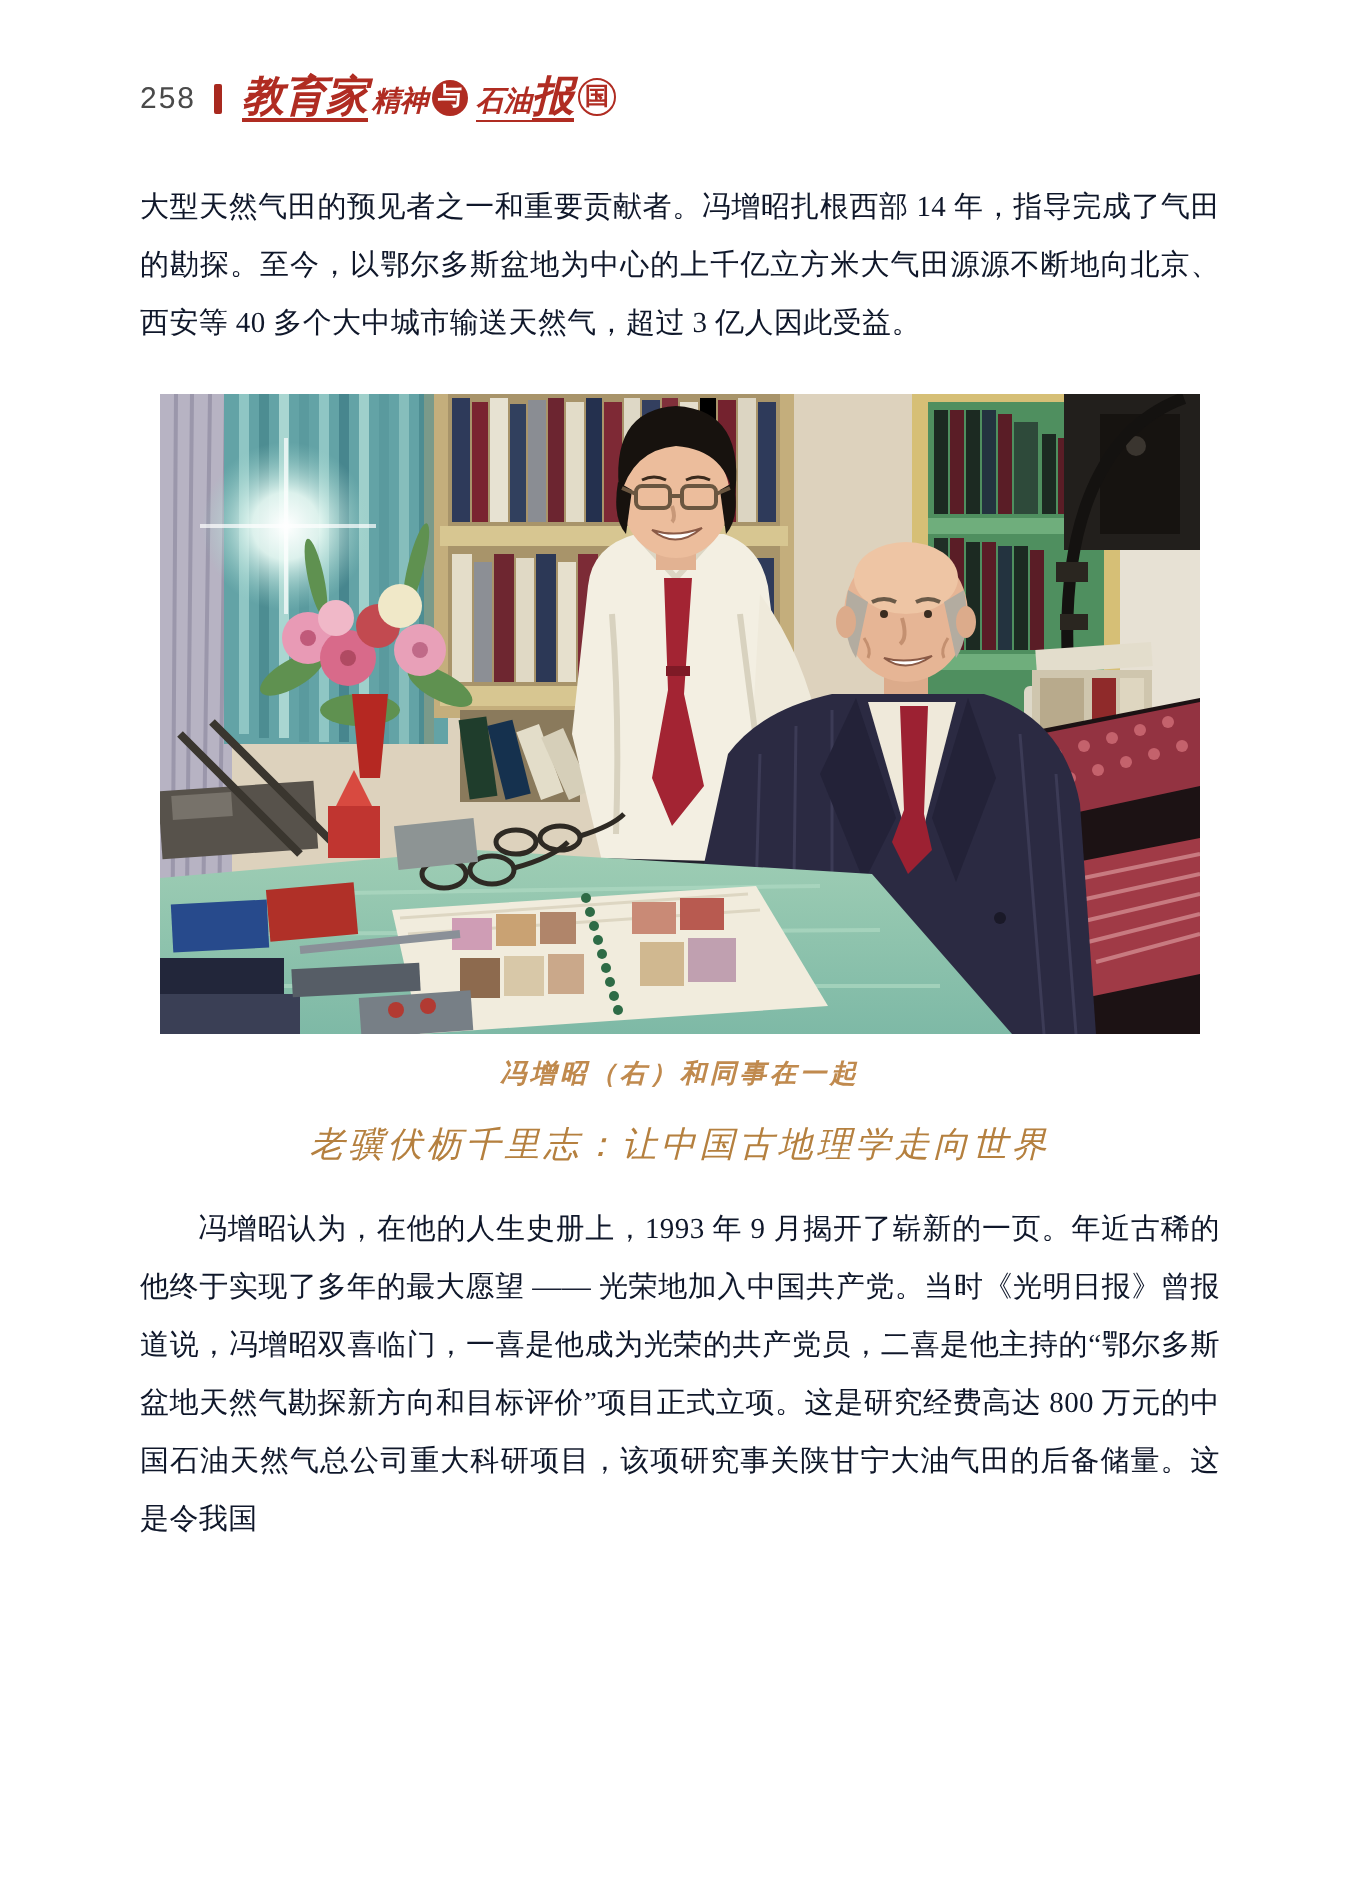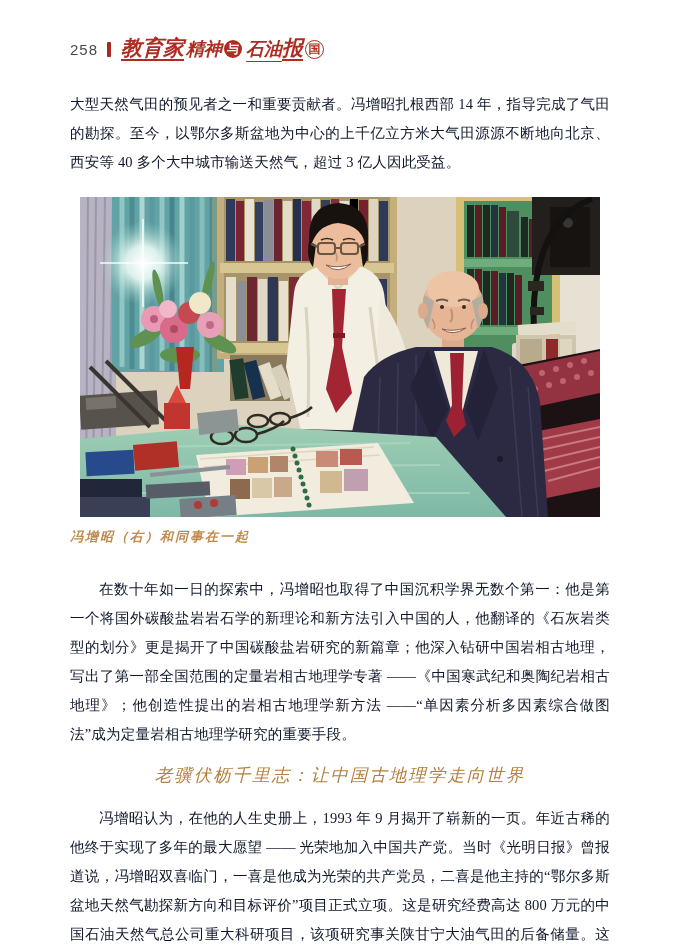--- a/index.html
+++ b/index.html
@@ -21,21 +21,21 @@
   .page-number {
     font-family: "Liberation Sans", "DejaVu Sans", sans-serif;
     font-size: 15px; color: #4a4a4a; letter-spacing: 1px;
   }
   .red-bar {
     display: inline-block; width: 4px; height: 15px;
     background: #a8291f; margin: 0 10px 0 9px; border-radius: 1px;
   }
   .logo { display: flex; align-items: baseline; color: #b02c22; font-weight: bold; font-style: italic; justify-content: space-between; }
   .logo-big { font-size: 21px; border-bottom: 2px solid #b02c22; line-height: 1.05; }
-  .logo-small { font-size: 18px; margin-left: 2px; }
+  .logo-small { font-size: 14px; margin-left: 2px; }
   .logo-small.u { border-bottom: 1.5px solid #b02c22; }
   .logo-circle-filled {
     font-style: normal;
     display: inline-flex; align-items: center; justify-content: center;
     width: 18px; height: 18px; border-radius: 50%;
     background: #b02c22; color: #ffffff; font-size: 12px; font-weight: bold;
     margin: 0 2px; align-self: center;
   }
   .logo-circle-outline {
     font-style: normal;
@@ -52,21 +52,21 @@
   }
   .para.indent { text-indent: 2em; }
   .p1 { margin-top: 28px; }
   .p2 { margin-top: 29px; }
   .p3 { margin-top: 17px; }
 
   
   .figure { margin-top: 20px; width: 540px; }
   .photo-frame { width: 520px; height: 320px; margin: 0 auto; display: block; }
   .caption {
-    margin-top: 11px; 
+    margin-top: 11px; text-align: center;
     font-size: 13px; font-weight: bold; font-style: italic;
     color: #c08a4e; letter-spacing: 2px;
   }
 
   
   .section-heading {
     margin-top: 14px; text-align: center;
     font-size: 17.5px; font-weight: normal; font-style: italic;
     color: #b5803f; letter-spacing: 2px;
   }
@@ -399,19 +399,18 @@
         <circle cx="88" cy="112" r="9" fill="#f0b8c8"></circle>
         <circle cx="74" cy="122" r="4" fill="#c05a7a"></circle>
         <circle cx="94" cy="132" r="4" fill="#b04a62"></circle>
         <circle cx="130" cy="128" r="4" fill="#c06a88"></circle>
         <path d="M96 150 L 114 150 L 110 192 L 100 192 Z" fill="#b52822"></path>
       </g>
     </svg>
     <div class="caption">冯增昭（右）和同事在一起</div>
   </div>
 
-  <p class="para indent p2">在数十年如一日的探索中，冯增昭也取得了中国沉积学界无数个第一：他是第一个将国外碳酸盐岩岩石学的新理论和新方法引入中国的人，他翻译的《石灰岩类型的划分》更是揭开了中国碳酸盐岩研究的新篇章；他深入钻研中国岩相古地理，写出了第一部全国范围的定量岩相古地理学专著 ——《中国寒武纪和奥陶纪岩相古地理》；他创造性提出的岩相古地理学新方法 ——“单因素分析多因素综合做图法”成为定量岩相古地理学研究的重要手段。</p>
 
   <h2 class="section-heading">老骥伏枥千里志：让中国古地理学走向世界</h2>
 
   <p class="para indent p3">冯增昭认为，在他的人生史册上，1993 年 9 月揭开了崭新的一页。年近古稀的他终于实现了多年的最大愿望 —— 光荣地加入中国共产党。当时《光明日报》曾报道说，冯增昭双喜临门，一喜是他成为光荣的共产党员，二喜是他主持的“鄂尔多斯盆地天然气勘探新方向和目标评价”项目正式立项。这是研究经费高达 800 万元的中国石油天然气总公司重大科研项目，该项研究事关陕甘宁大油气田的后备储量。这是令我国</p>
 
 </div>
 
 </body></html>

